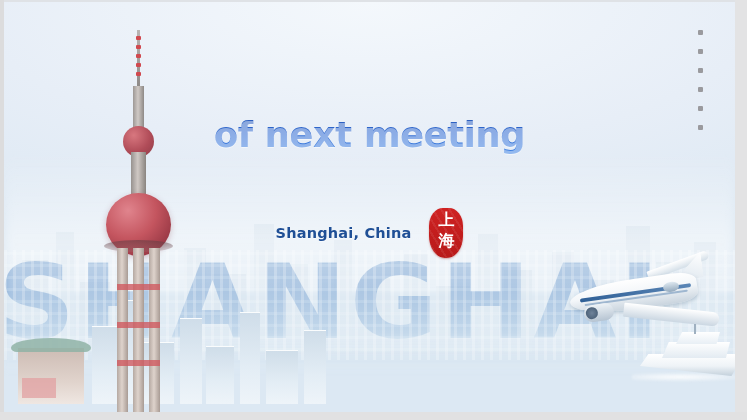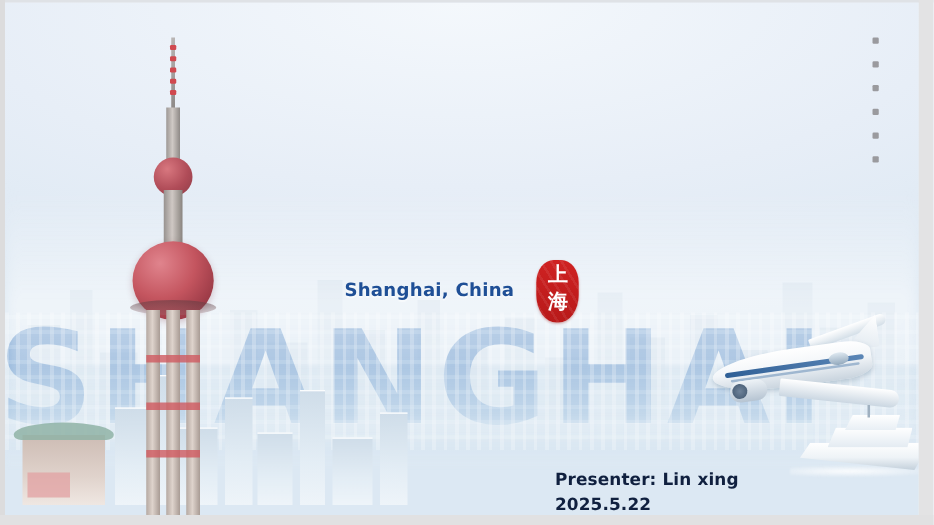--- a/index.html
+++ b/index.html
@@ -427,34 +427,31 @@
       <i></i>
       <i></i>
       <i></i>
       <i></i>
       <i></i>
       <i></i>
     </div>
 
     <div class="title">
       <br>
+      <span>of next meeting</span>
     </div>
 
     <div class="subrow">
       <div class="subtitle">Shanghai, China</div>
       <div class="stamp">
         <div class="ch ch1">上</div>
         <div class="ch ch2">海</div>
       </div>
     </div>
 
-    <div class="presenter">
-      <div>Presenter: Lin xing</div>
-      <div>2025.5.22</div>
-    </div>
 
   </div>
 
   <div class="edge-top"></div>
   <div class="edge-left"></div>
   <div class="edge-right"></div>
   <div class="edge-bottom"></div>
 
 </div>
 

